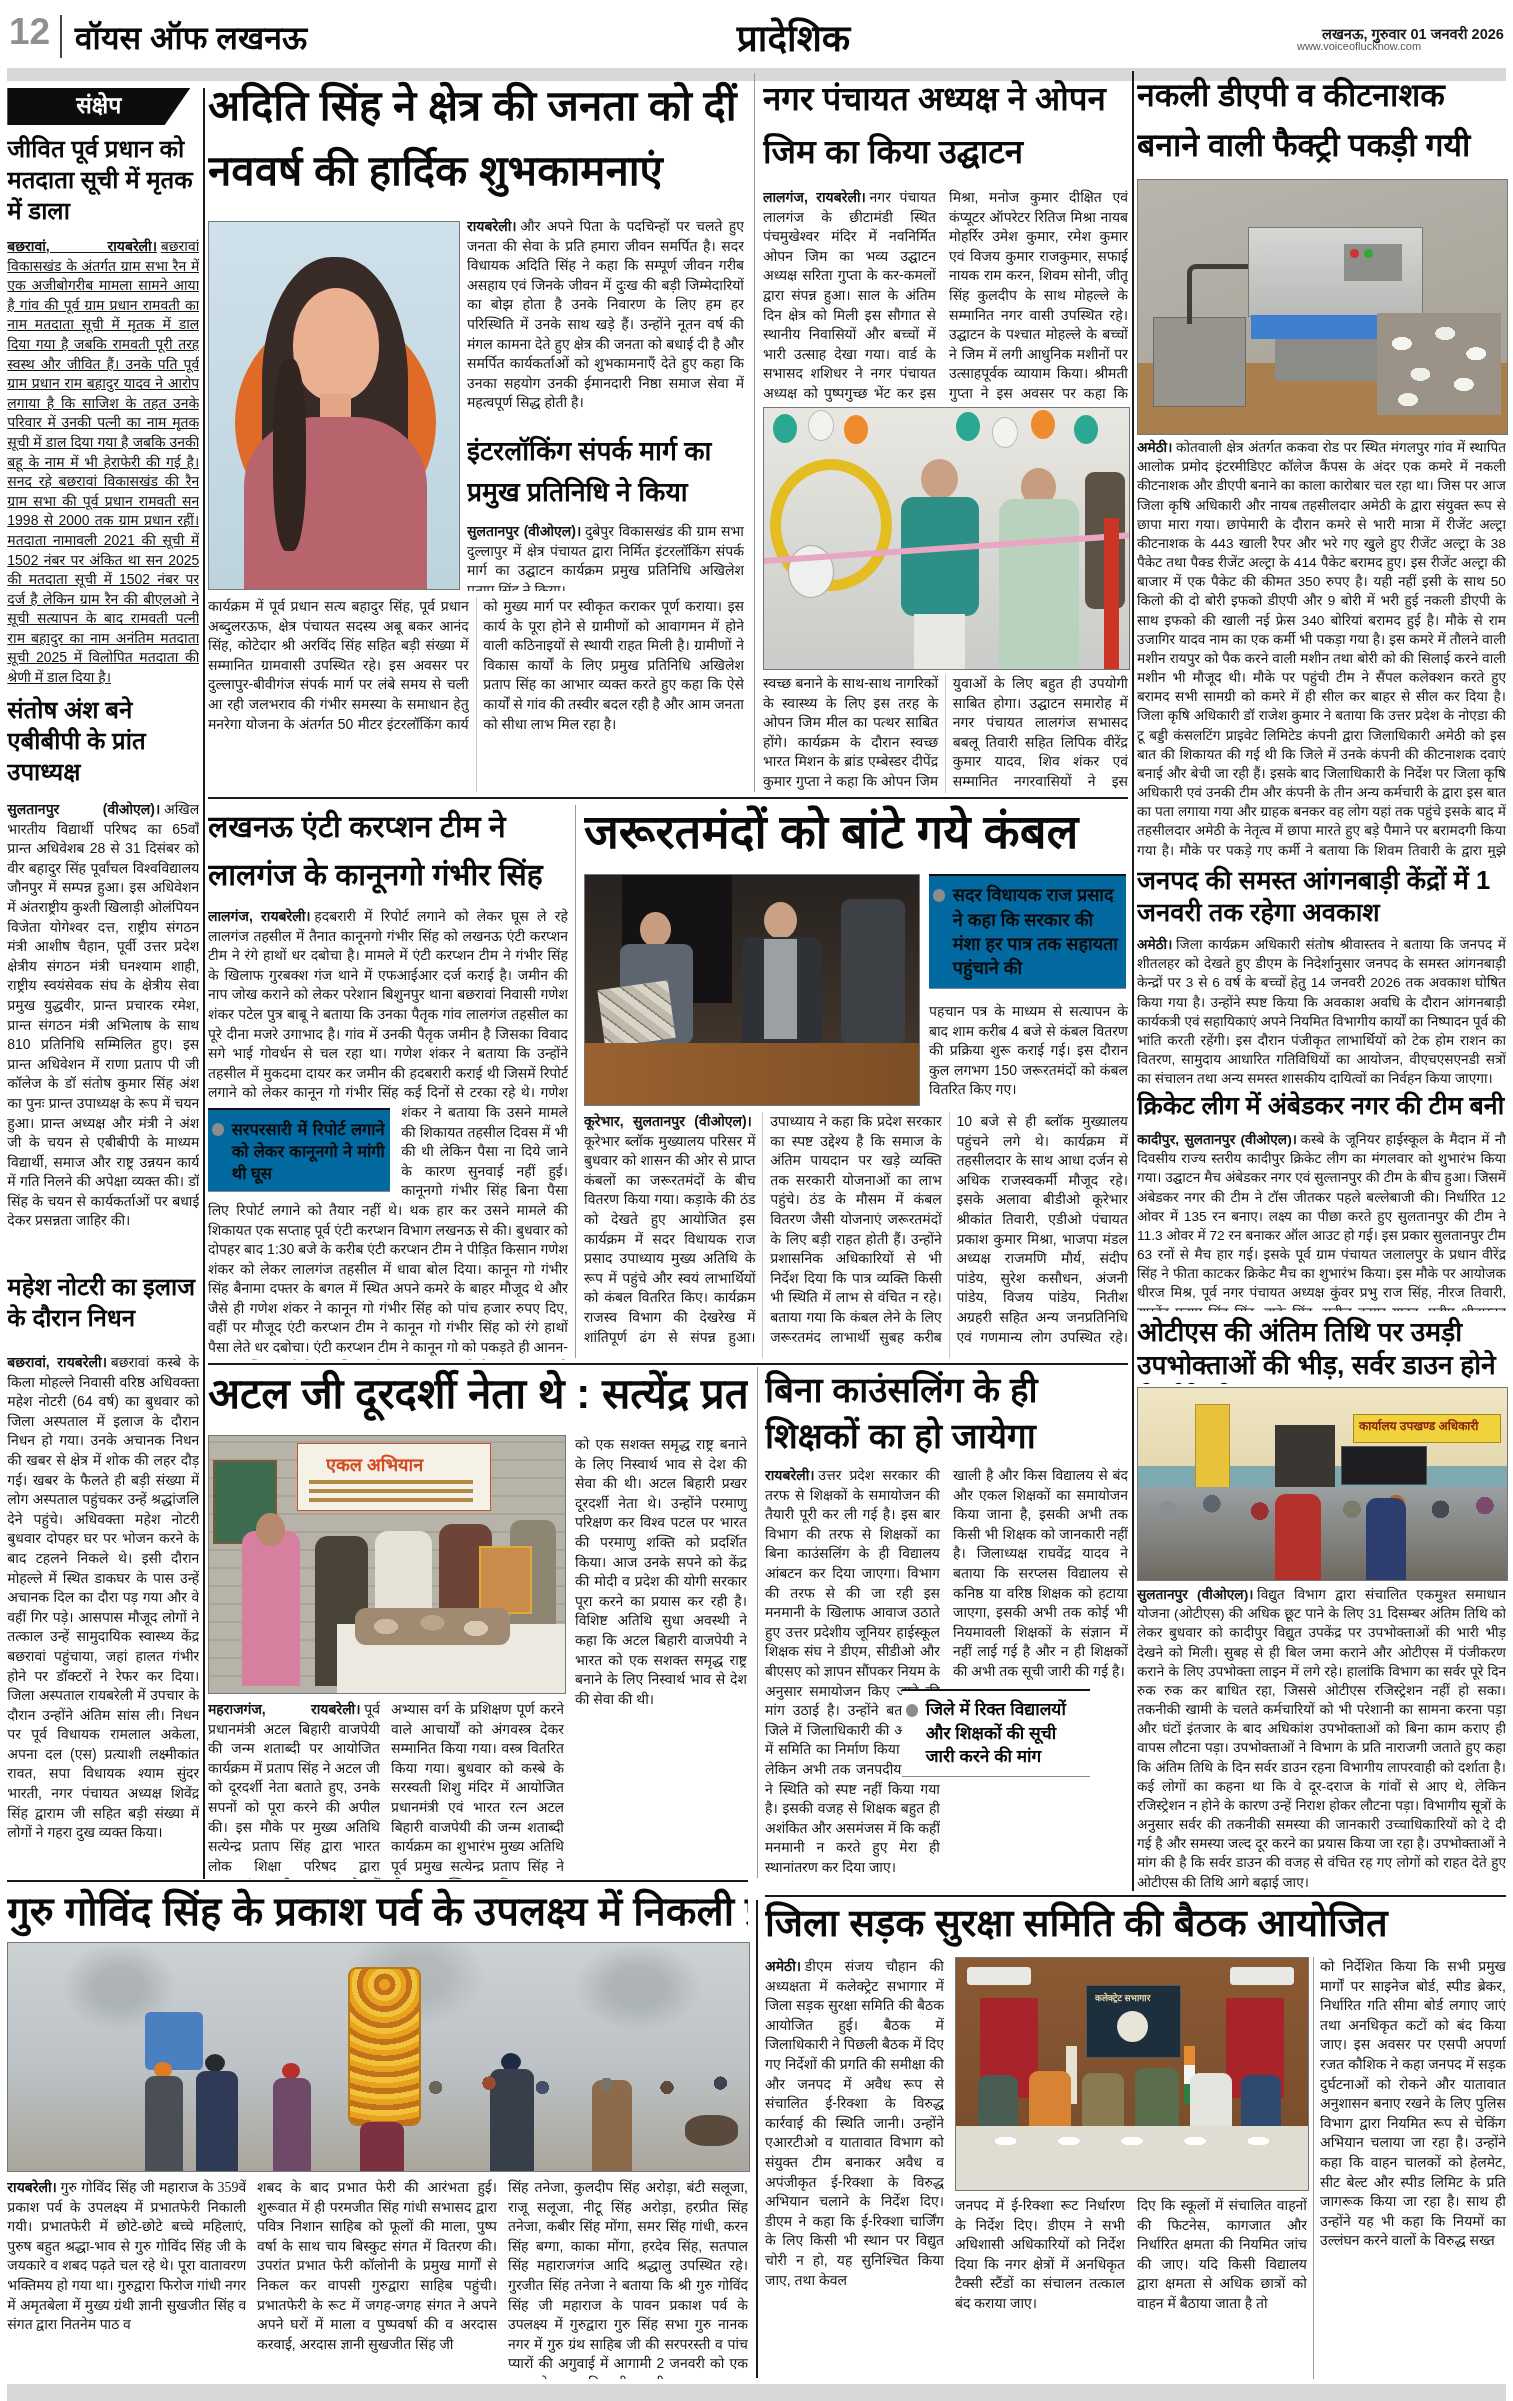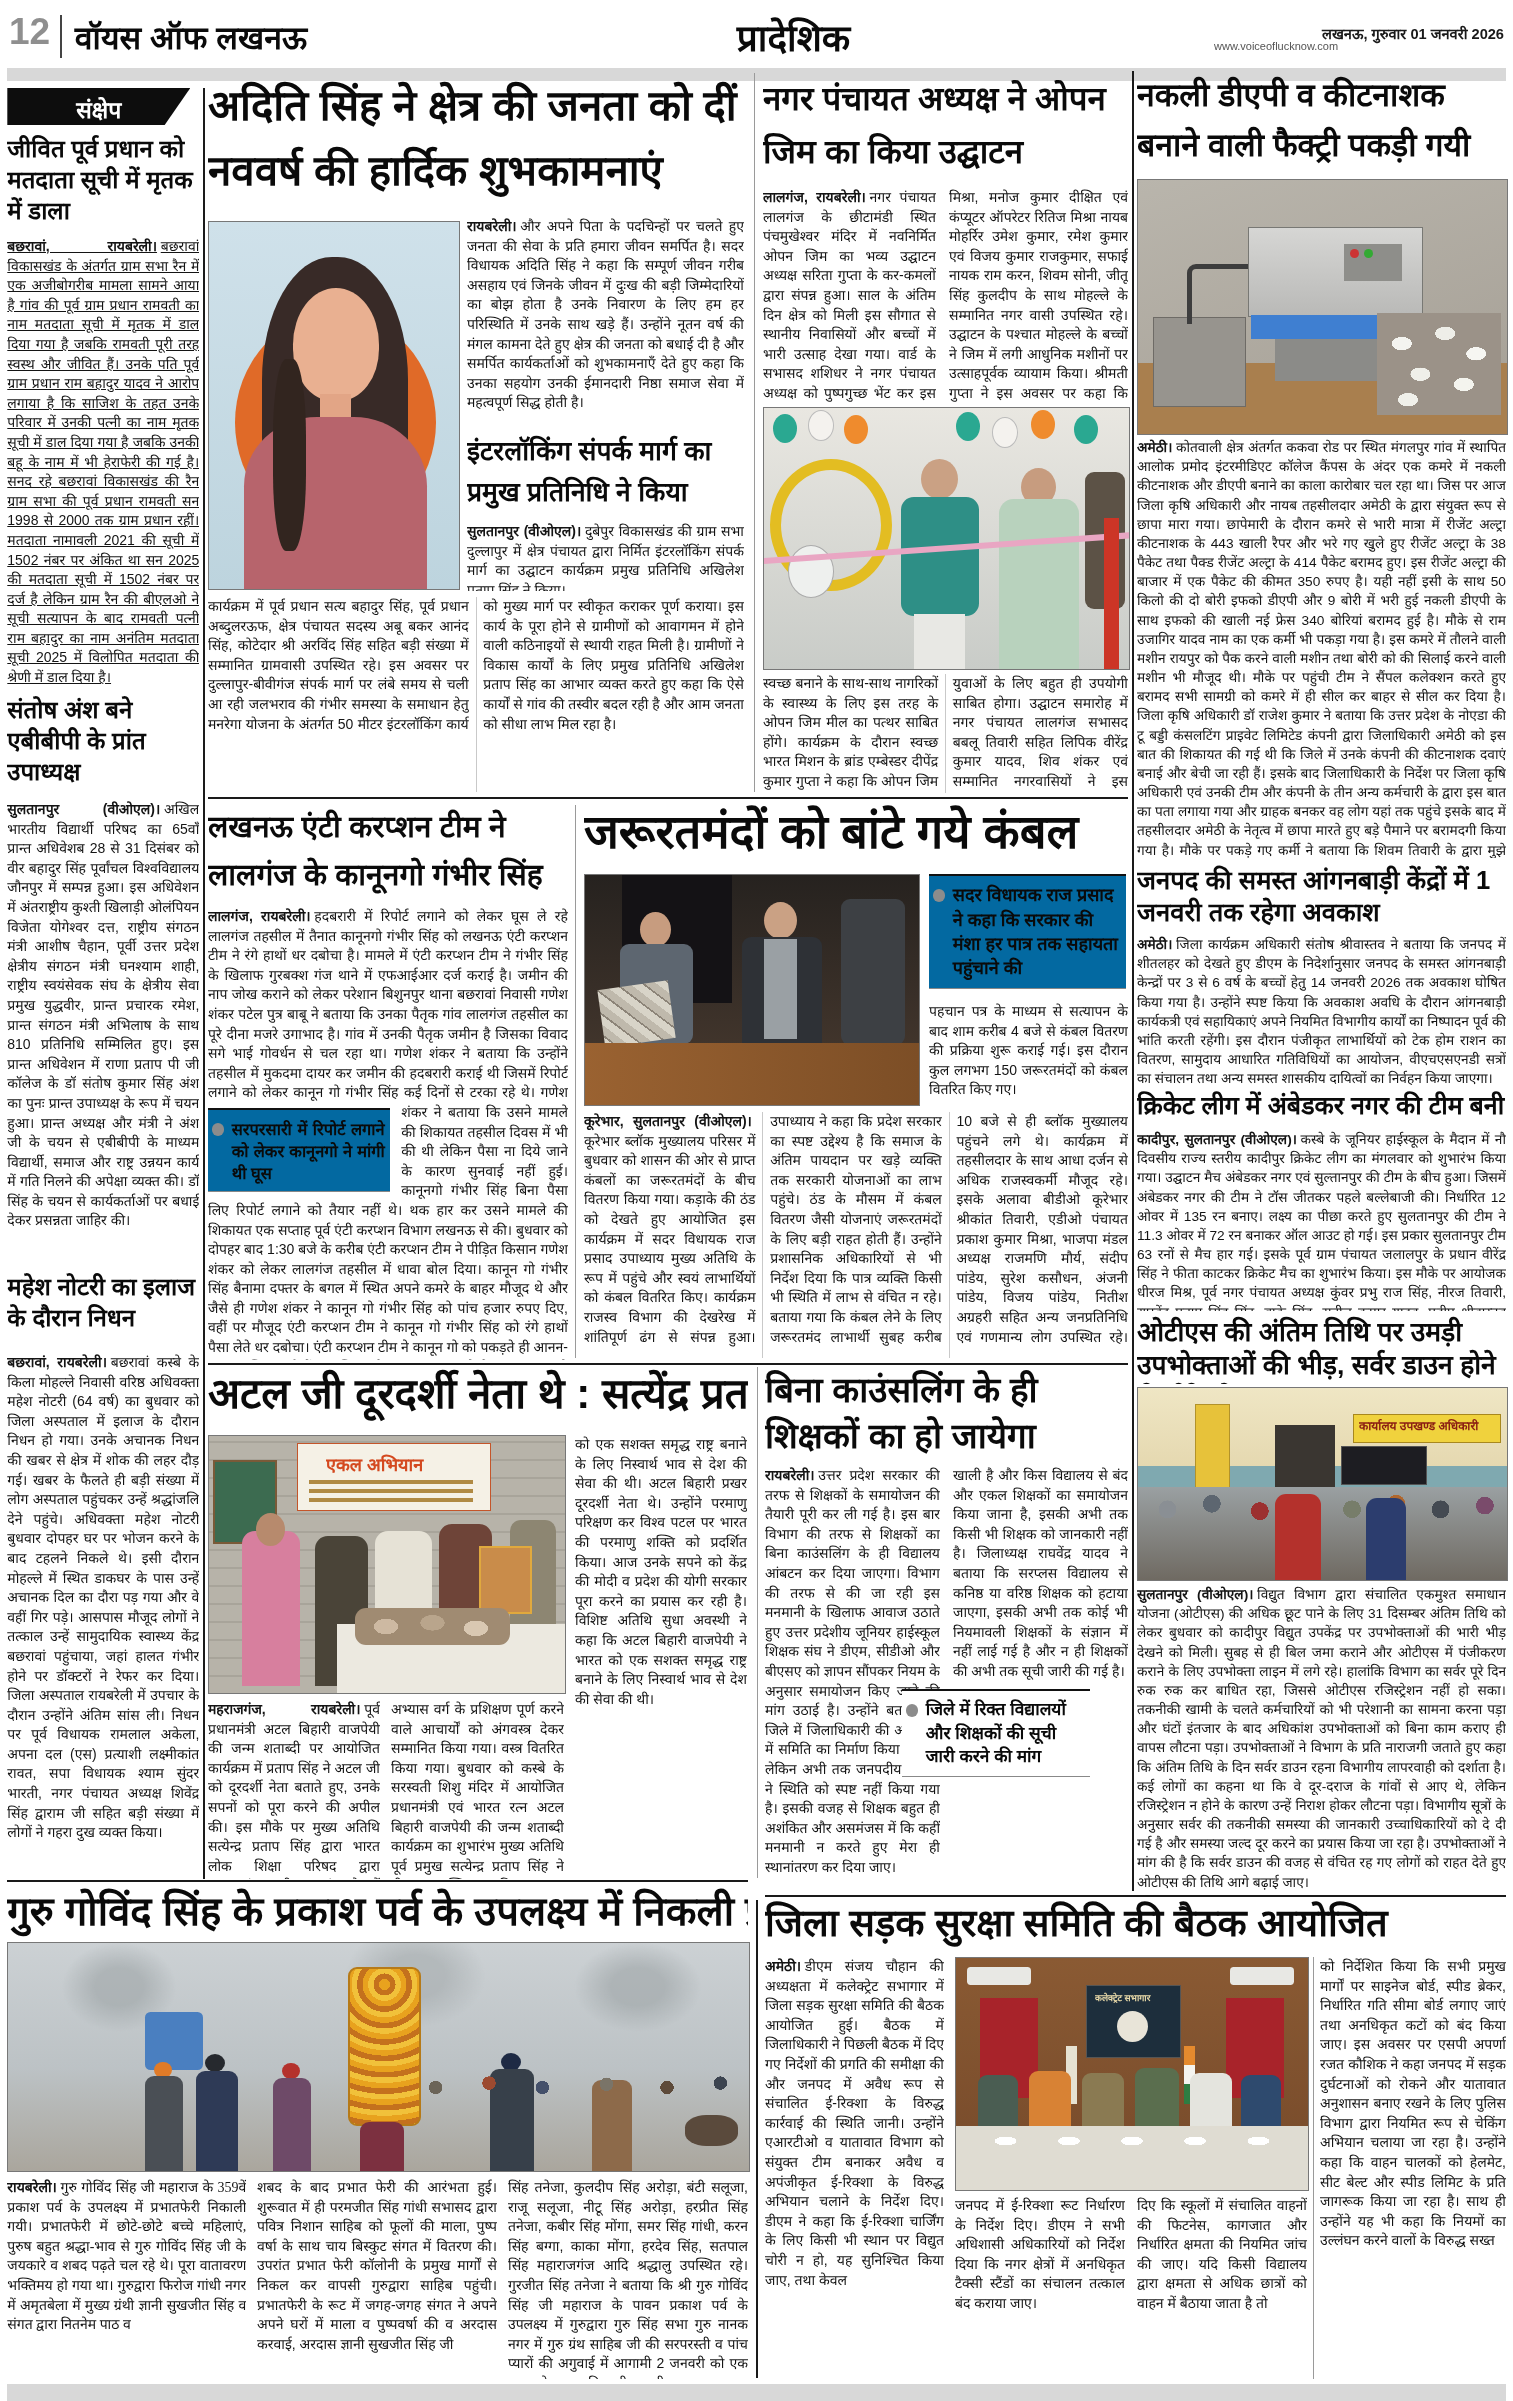--- a/index.html
+++ b/index.html
@@ -16,36 +16,36 @@
   .vrule.lt{background:#9a9a9a;}
   .hrule{position:absolute;background:#1a1a1a;}
   .cols2{column-count:2;column-gap:14.6px;column-rule:0.9px solid #c9c9c9;}
   .cols3{column-count:3;column-gap:14.6px;column-rule:0.9px solid #c9c9c9;}
   .bullet-box{border-top:2.7px solid #111;border-bottom:1.8px solid #888;background:#0369a1;
               padding:7.3px 5.5px 7.3px 3.7px;display:flex;gap:7.3px;align-items:flex-start;}
   .bullet-box .dot{flex:0 0 12.8px;width:12.8px;height:12.8px;border-radius:50%;background:#8c8c8c;margin-top:5.5px;}
   .bullet-box .bt{font-weight:700;font-size:18px;line-height:1.35;color:#0a0a0a;}
   .float-box{float:left;width:173px;margin:5.5px 11px 5.5px 0;}
   .sec-label{background:#0d0d0d;color:#fff;font-weight:800;font-size:23px;
-             display:flex;align-items:flex-end;justify-content:center;
+             display:flex;align-items:flex-start;justify-content:center;
              clip-path:polygon(0 0,100% 0,86% 100%,0 100%);}
   .strip{position:absolute;background:#d8d8d8;}
   .cap{position:absolute;font-weight:700;overflow:hidden;white-space:nowrap;}
 </style>
 </head>
 <body>
 
 <div id="page">
 
   <div class="abs" style="left:0;top:0;width:1513px;height:64px;">
     <div class="abs" style="left:9px;top:11px;font-size:37px;font-weight:800;color:#8f8f8f;">12</div>
     <div class="abs" style="left:60px;top:14.6px;font-size:32px;font-weight:900;color:#0a0a0a;border-left:2.7px solid #444;padding-left:12.8px;">वॉयस ऑफ लखनऊ</div>
     <div class="abs" style="left:602px;top:11px;width:383px;text-align:center;font-size:37px;font-weight:900;color:#0a0a0a;">प्रादेशिक</div>
     <div class="abs" style="left:1214px;top:16.4px;width:290px;text-align:right;font-size:14.6px;font-weight:700;color:#1a1a1a;margin-top:7px;">लखनऊ, गुरुवार 01 जनवरी 2026</div>
-    <div class="abs" style="left:1214px;top:40px;width:290px;text-align:left;font-size:11px;color:#555;">www.voiceoflucknow.com</div>
+    <div class="abs" style="left:1214px;top:40px;width:290px;text-align:center;font-size:11px;color:#555;">www.voiceoflucknow.com</div>
   </div>
   <div class="strip" style="left:7.3px;top:68px;width:1499px;height:12.8px;"></div>
 
   <div class="abs sec-label" style="left:7.3px;top:88px;width:183px;height:37px;">
     <span>संक्षेप</span>
   </div>
 
   <div class="abs hd" style="left:7.3px;top:133px;width:192px;height:99px;font-size:24px;line-height:1.3;">जीवित पूर्व प्रधान को मतदाता सूची में मृतक में डाला</div>
   <div class="abs body-t" style="left:7.3px;top:237px;width:192px;height:451px;text-decoration:underline;">
     <b class="dl">बछरावां, रायबरेली।</b><span>बछरावां विकासखंड के अंतर्गत ग्राम सभा रैन में एक अजीबोगरीब मामला सामने आया है गांव की पूर्व ग्राम प्रधान रामवती का नाम मतदाता सूची में मृतक में डाल दिया गया है जबकि रामवती पूरी तरह स्वस्थ और जीवित हैं। उनके पति पूर्व ग्राम प्रधान राम बहादुर यादव ने आरोप लगाया है कि साजिश के तहत उनके परिवार में उनकी पत्नी का नाम मृतक सूची में डाल दिया गया है जबकि उनकी बहू के नाम में भी हेराफेरी की गई है। सनद रहे बछरावां विकासखंड की रैन ग्राम सभा की पूर्व प्रधान रामवती सन 1998 से 2000 तक ग्राम प्रधान रहीं। मतदाता नामावली 2021 की सूची में 1502 नंबर पर अंकित था सन 2025 की मतदाता सूची में 1502 नंबर पर दर्ज है लेकिन ग्राम रैन की बीएलओ ने सूची सत्यापन के बाद रामवती पत्नी राम बहादुर का नाम अनंतिम मतदाता सूची 2025 में विलोपित मतदाता की श्रेणी में डाल दिया है।</span>

